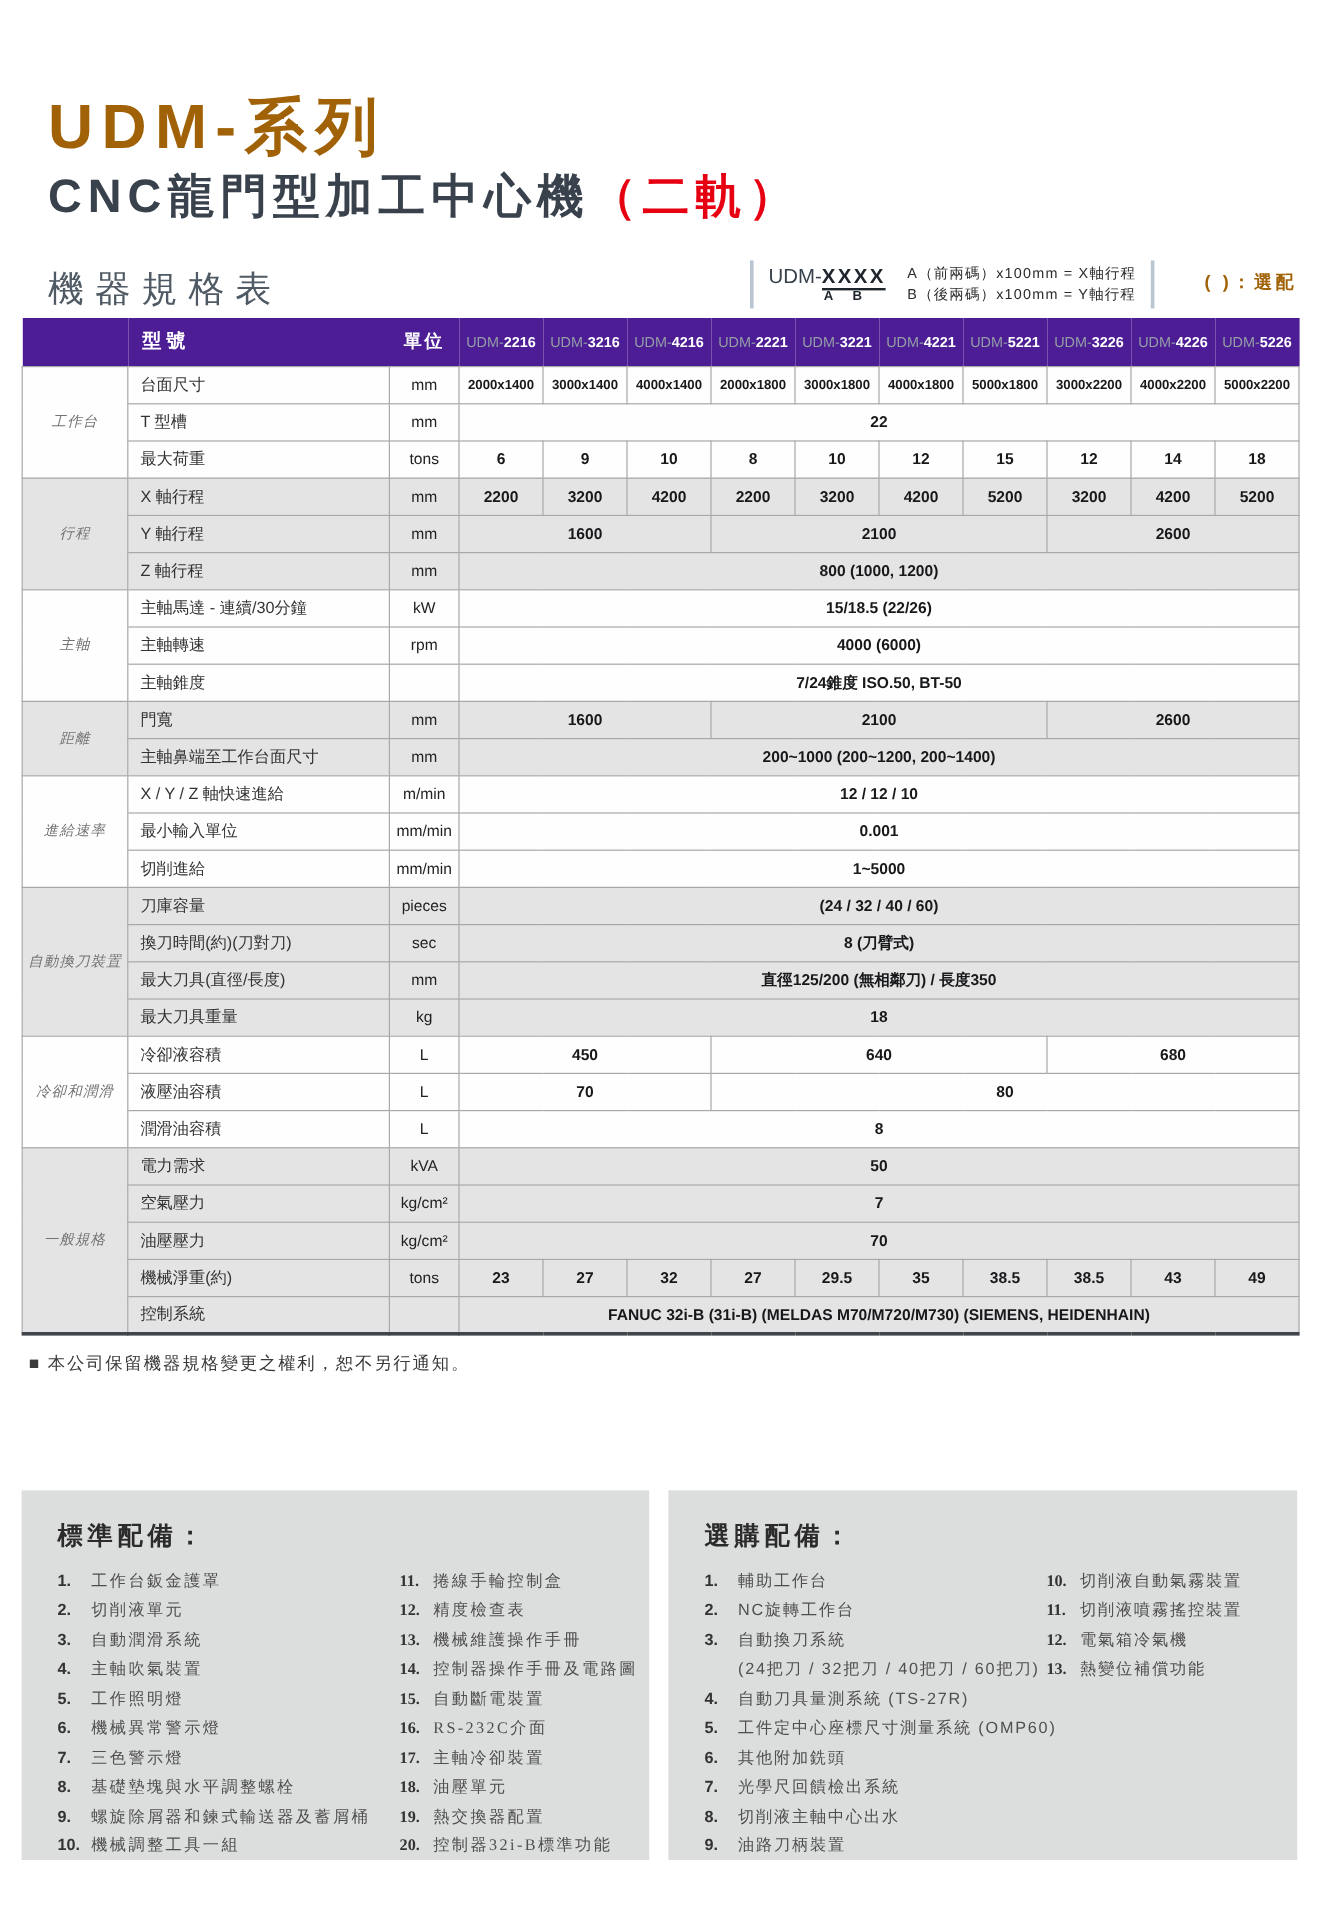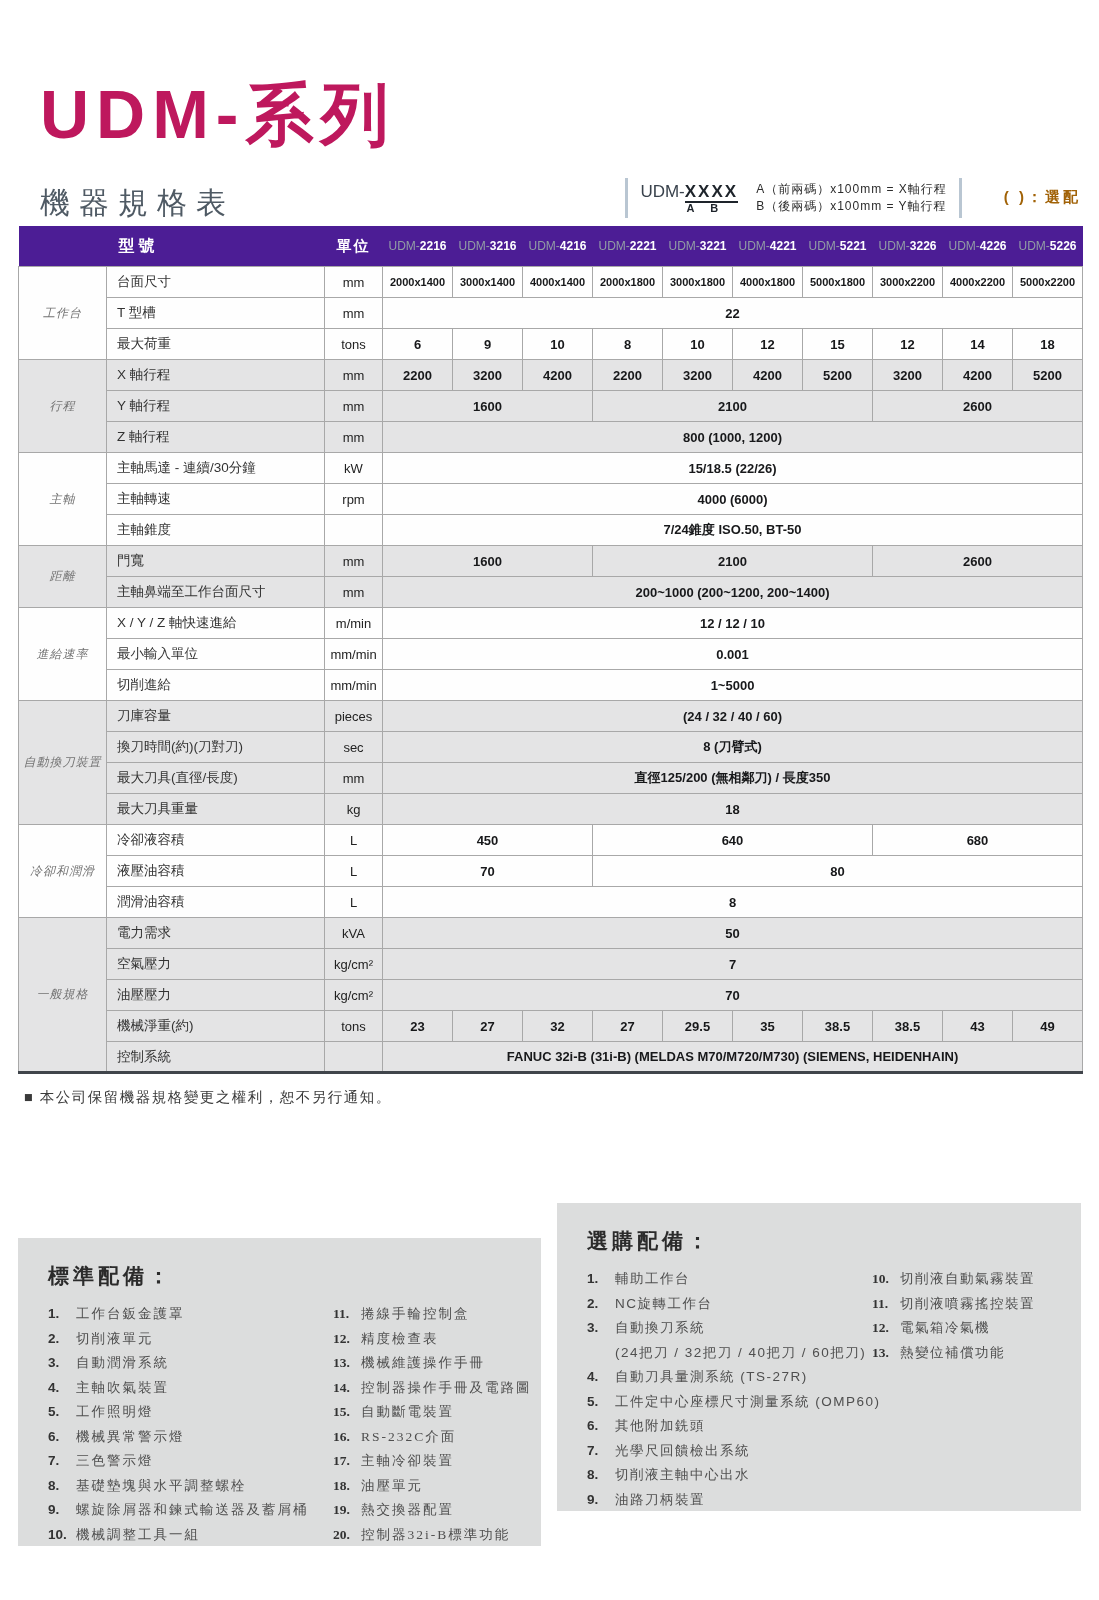--- a/index.html
+++ b/index.html
@@ -5,22 +5,22 @@
   html,body{margin:0;padding:0;}
   body{
     width:1099px;height:1600px;background:#ffffff;
     font-family:"Liberation Sans", sans-serif;
     color:#333;overflow:hidden;
   }
   .page{padding:0 18px;box-sizing:border-box;}
 
   
   .series-title{
-    margin:80px 0 0 22px;font-size:68px;font-weight:bold;
-    color:#be185d;letter-spacing:7px;line-height:1;
+    margin:80px 0 0 22px;font-size:52px;font-weight:bold;
+    color:#a16207;letter-spacing:7px;line-height:1;
   }
   .machine-title{
     margin:12px 0 0 22px;font-size:39px;font-weight:bold;
     color:#39424c;letter-spacing:5px;line-height:1.1;
   }
   .machine-title .red{color:#e60012;}
 
   
   .spec-row{
     display:flex;align-items:flex-end;justify-content:space-between;
@@ -72,41 +72,42 @@
   .footnote{
     margin:14px 0 0 6px;font-size:14.5px;color:#3a3a3a;letter-spacing:1.5px;
   }
 
   
   .boxes{display:flex;gap:16px;margin-top:96px;}
   .box{
     background:#dcdddd;height:308px;box-sizing:border-box;
     padding:24px 0 0 30px;position:relative;
   }
-  .box.standard{width:523px;margin-top:35px;}
+  .box.standard{width:523px;}
   .box.optional{width:524px;}
   .box h4{
     margin:0 0 12px 0;font-size:21px;font-weight:bold;
     color:#2b2b2b;letter-spacing:4px;
   }
   .cols{position:relative;}
   ul.acc{list-style:none;margin:0;padding:0;position:absolute;top:0;}
   ul.acc.c1{left:0;}
   ul.acc.c2{left:285px;font-family:Liberation Serif, serif;}
   ul.acc li{display:flex;font-size:13.5px;line-height:24.5px;color:#4f4f4f;}
   ul.acc li .num{font-weight:bold;color:#333;min-width:28px;flex:0 0 auto;}
   ul.acc li .txt{letter-spacing:2px;white-space:pre-line;}
   .box.optional ul.acc li .txt{letter-spacing:1.5px;}
 </style>
 </head>
 <body>
 
 <div class="page">
 
   <h1 class="series-title">UDM-系列</h1>
+  <h2 class="machine-title"><span>CNC龍門型加工中心機</span><span class="red">（二軌）</span></h2>
 
   <div class="spec-row">
     <div class="spec-title">機器規格表</div>
     <div class="legend-cluster">
       <span class="vbar"></span>
       <div class="model-block">
         <div class="model-line"><span class="pre">UDM-</span><span class="xxxx">XXXX</span></div>
         <div class="ab-line">
             <span>A</span>
             <span>B</span>

